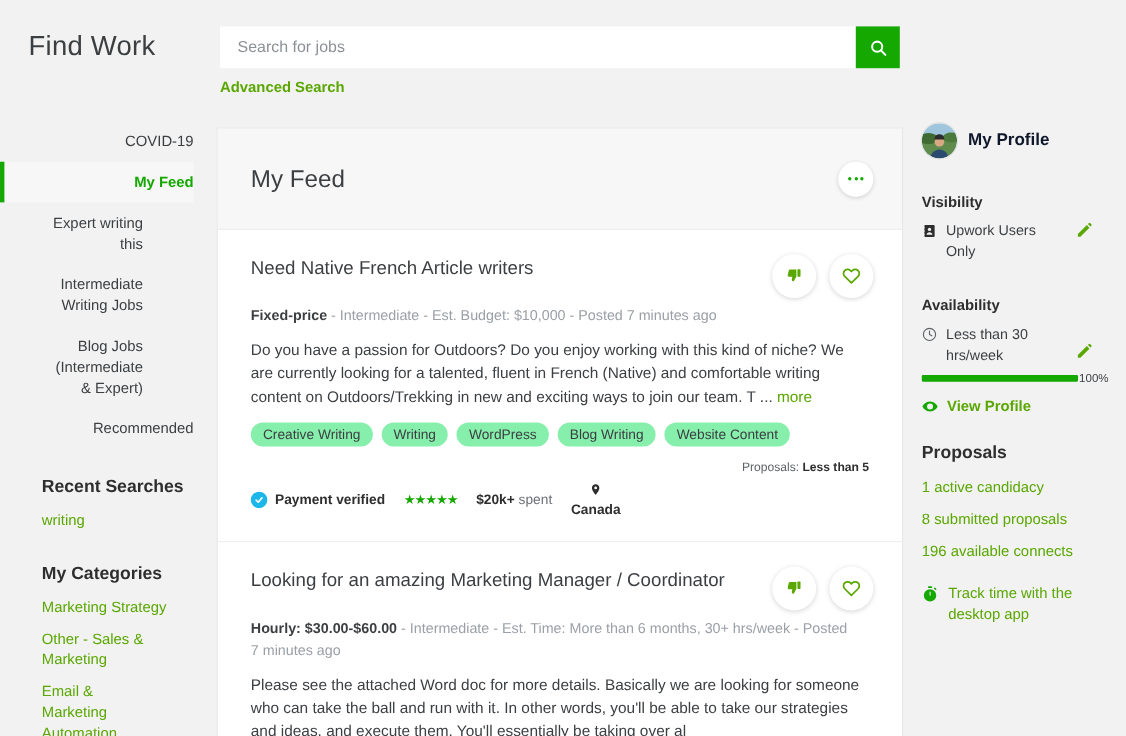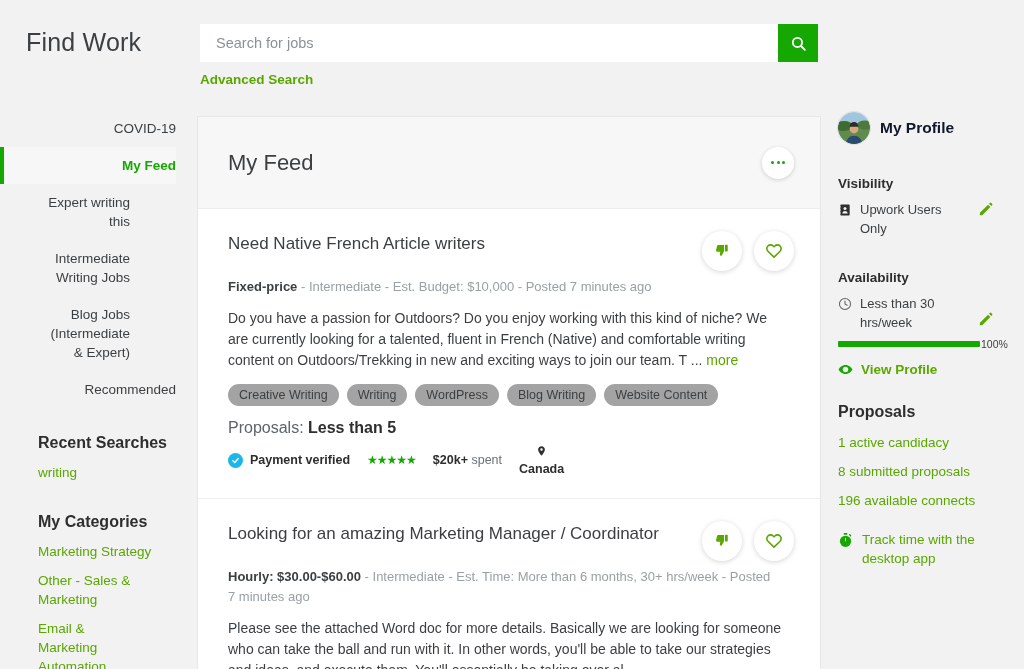--- a/index.html
+++ b/index.html
@@ -113,26 +113,26 @@
     font-size: 13px; color: #9aa0a6; line-height: 20px;
   }
   .job-meta b { color: #3c3f42; font-weight: 700; }
   .job-desc {
     margin-top: 11px; font-size: 14px; line-height: 21px; color: #3c3f42;
     max-width: 570px;
   }
   .more { color: #5aa700; cursor: pointer; }
   .tags { margin-top: 13px; display: flex; flex-wrap: wrap; gap: 8px; }
   .tag {
-    background: #a3a3a3; color: #3c3f42;
+    background: #86efac; color: #3c3f42;
     border-radius: 12px; padding: 4px 11px;
     font-size: 12.5px; cursor: pointer; white-space: nowrap;
   }
   .proposals-line {
-    margin-top: 13px; font-size: 16px; color: #5e6468;
+    margin-top: 13px; font-size: 11px; color: #5e6468; text-align: right;
   }
   .proposals-line b { color: #2e2e2e; font-weight: 700; }
   .client-row {
     margin-top: 7px; display: flex; align-items: center;
     font-size: 12.5px; color: #2e2e2e; gap: 7px;
   }
   .verified-badge {
     width: 15px; height: 15px; border-radius: 50%;
     background: #1cb7ea; display: flex; align-items: center; justify-content: center;
     flex: none;

